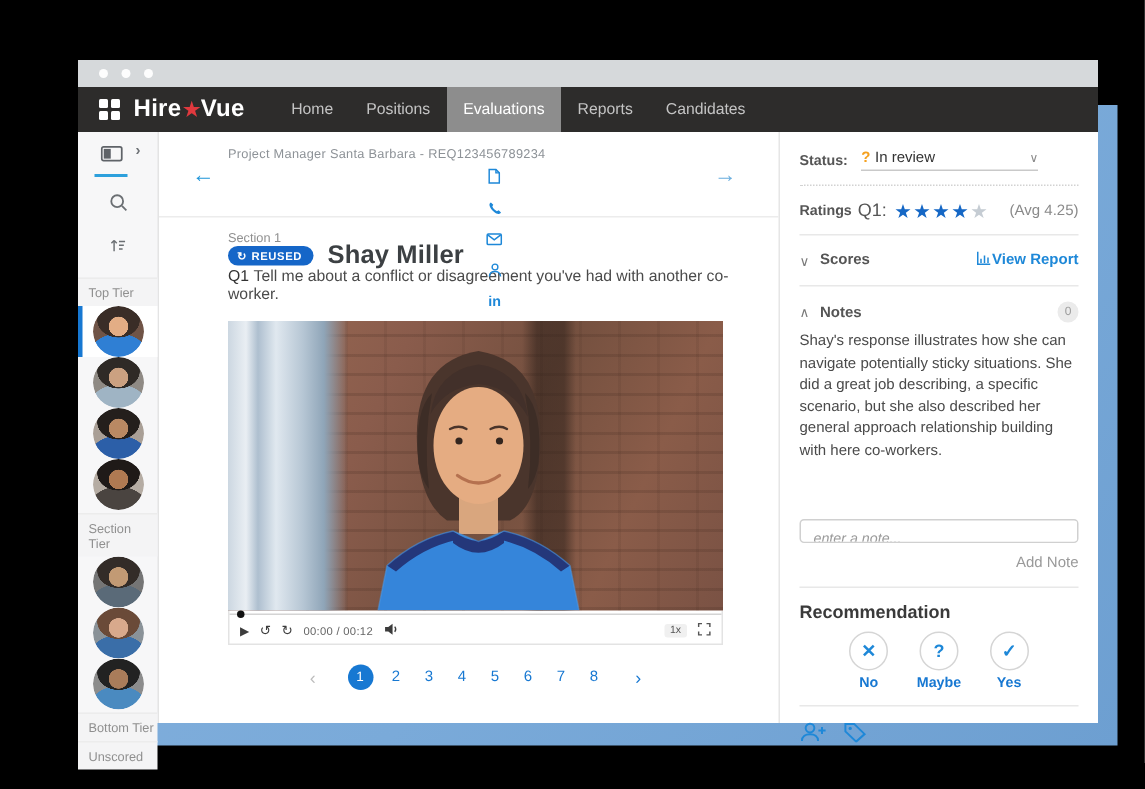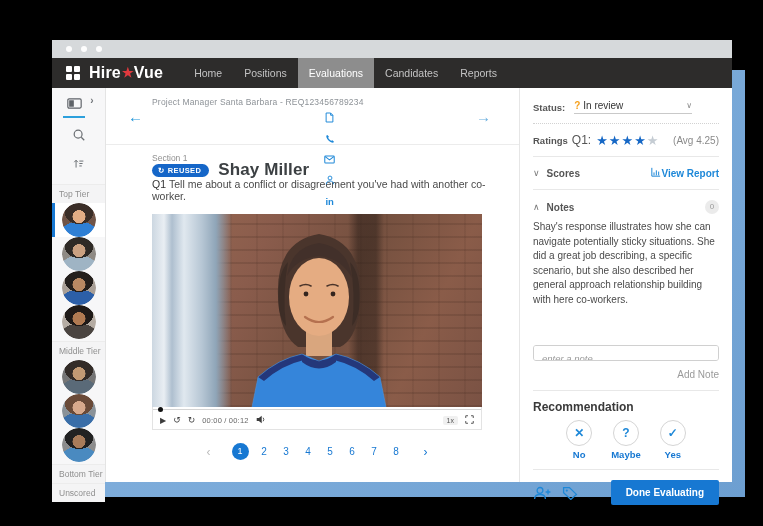--- a/index.html
+++ b/index.html
@@ -158,22 +158,22 @@
         <span class="logo">
             <span>Hire</span>
             <span class="star">★</span>
             <span>Vue</span>
           </span>
       </div>
       <div class="nav-items">
         <div class="nav-item">Home</div>
         <div class="nav-item">Positions</div>
         <div class="nav-item active">Evaluations</div>
+        <div class="nav-item">Reports</div>
         <div class="nav-item">Candidates</div>
-        <div class="nav-item">Reports</div>
       </div>
     </div>
 
     <div class="content">
 
       <div class="sidebar">
         <div class="side-top">
           <div class="card-wrap">
             <span>
               <svg width="15" height="11" viewBox="0 0 18 13">
@@ -211,21 +211,21 @@
         <div class="avatar-row">
             <span class="avatar av2"></span>
           </div>
         <div class="avatar-row">
             <span class="avatar av3"></span>
           </div>
         <div class="avatar-row">
             <span class="avatar av4"></span>
           </div>
 
-        <div class="tier-label tight">Middle Tier</div>
+        <div class="tier-label tight">Section Tier</div>
         <div class="avatar-row">
             <span class="avatar av5"></span>
           </div>
         <div class="avatar-row">
             <span class="avatar av6"></span>
           </div>
         <div class="avatar-row">
             <span class="avatar av7"></span>
           </div>
 
@@ -413,19 +413,18 @@
                 <path d="M1.6 13 C1.6 9.9 4.1 8.5 7 8.5 C9.9 8.5 12.4 9.9 12.4 13"></path>
                 <path d="M15 3.6 V8.4 M12.6 6 H17.4"></path>
               </svg>
             </span>
           <span class="foot-icon">
               <svg width="16" height="14" viewBox="0 0 16 14" fill="none" stroke="#1e88d8" stroke-width="1.3">
                 <path d="M1.6 1.6 H7.4 L14.4 8.4 L8.8 13.4 L1.6 6.6 Z"></path>
                 <circle cx="4.8" cy="4.6" r="1.1" fill="#1e88d8" stroke="none"></circle>
               </svg>
             </span>
-          <button class="done-btn">Done Evaluating</button>
         </div>
       </div>
 
     </div>
   </div>
 </div>
 
 </body></html>

